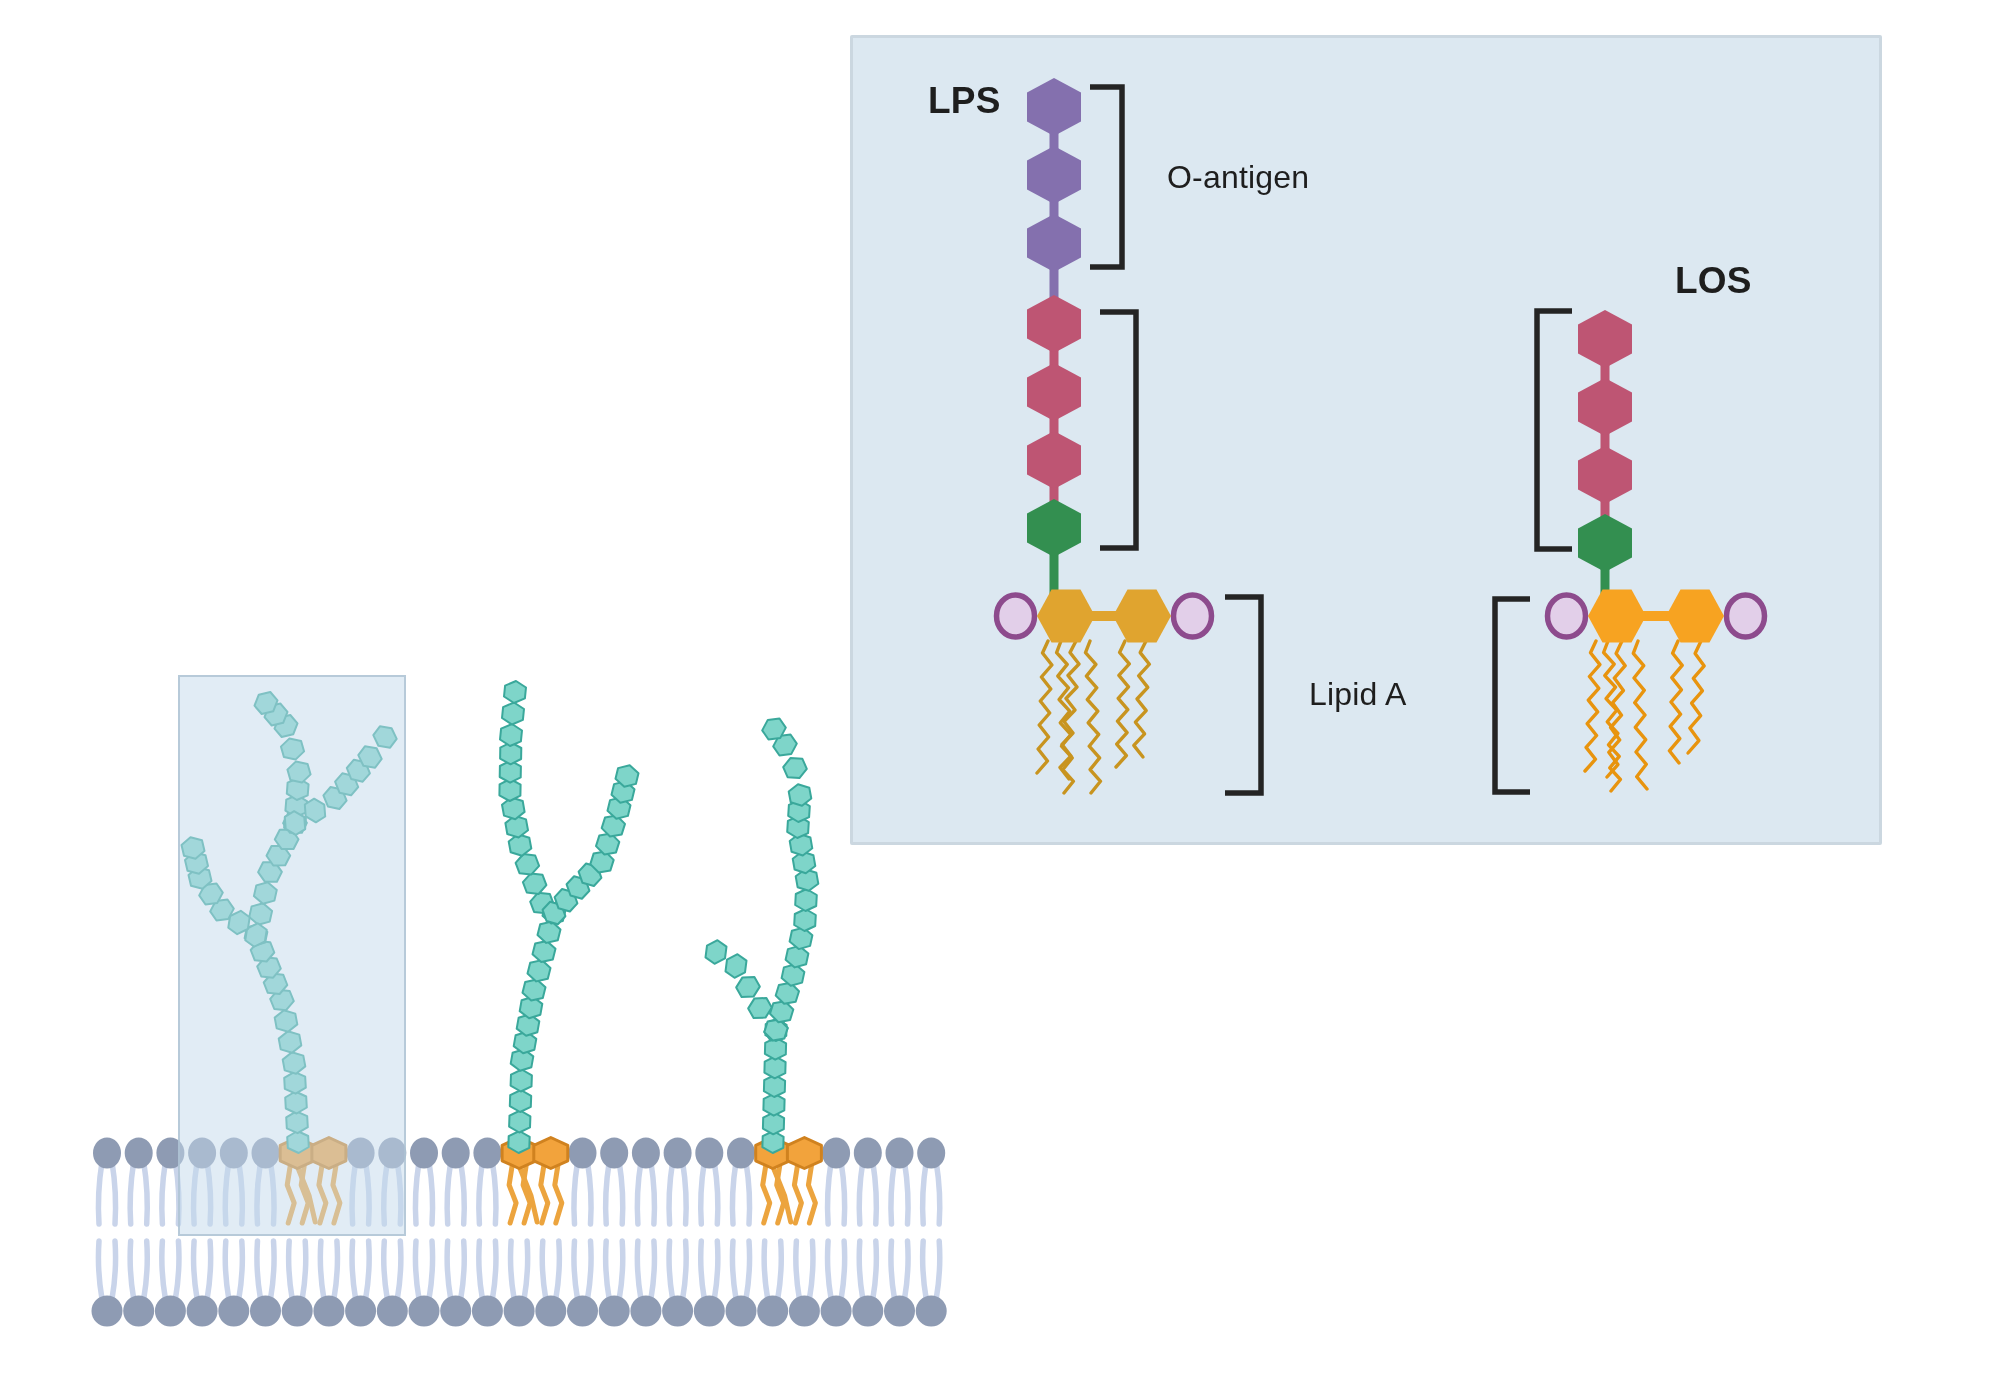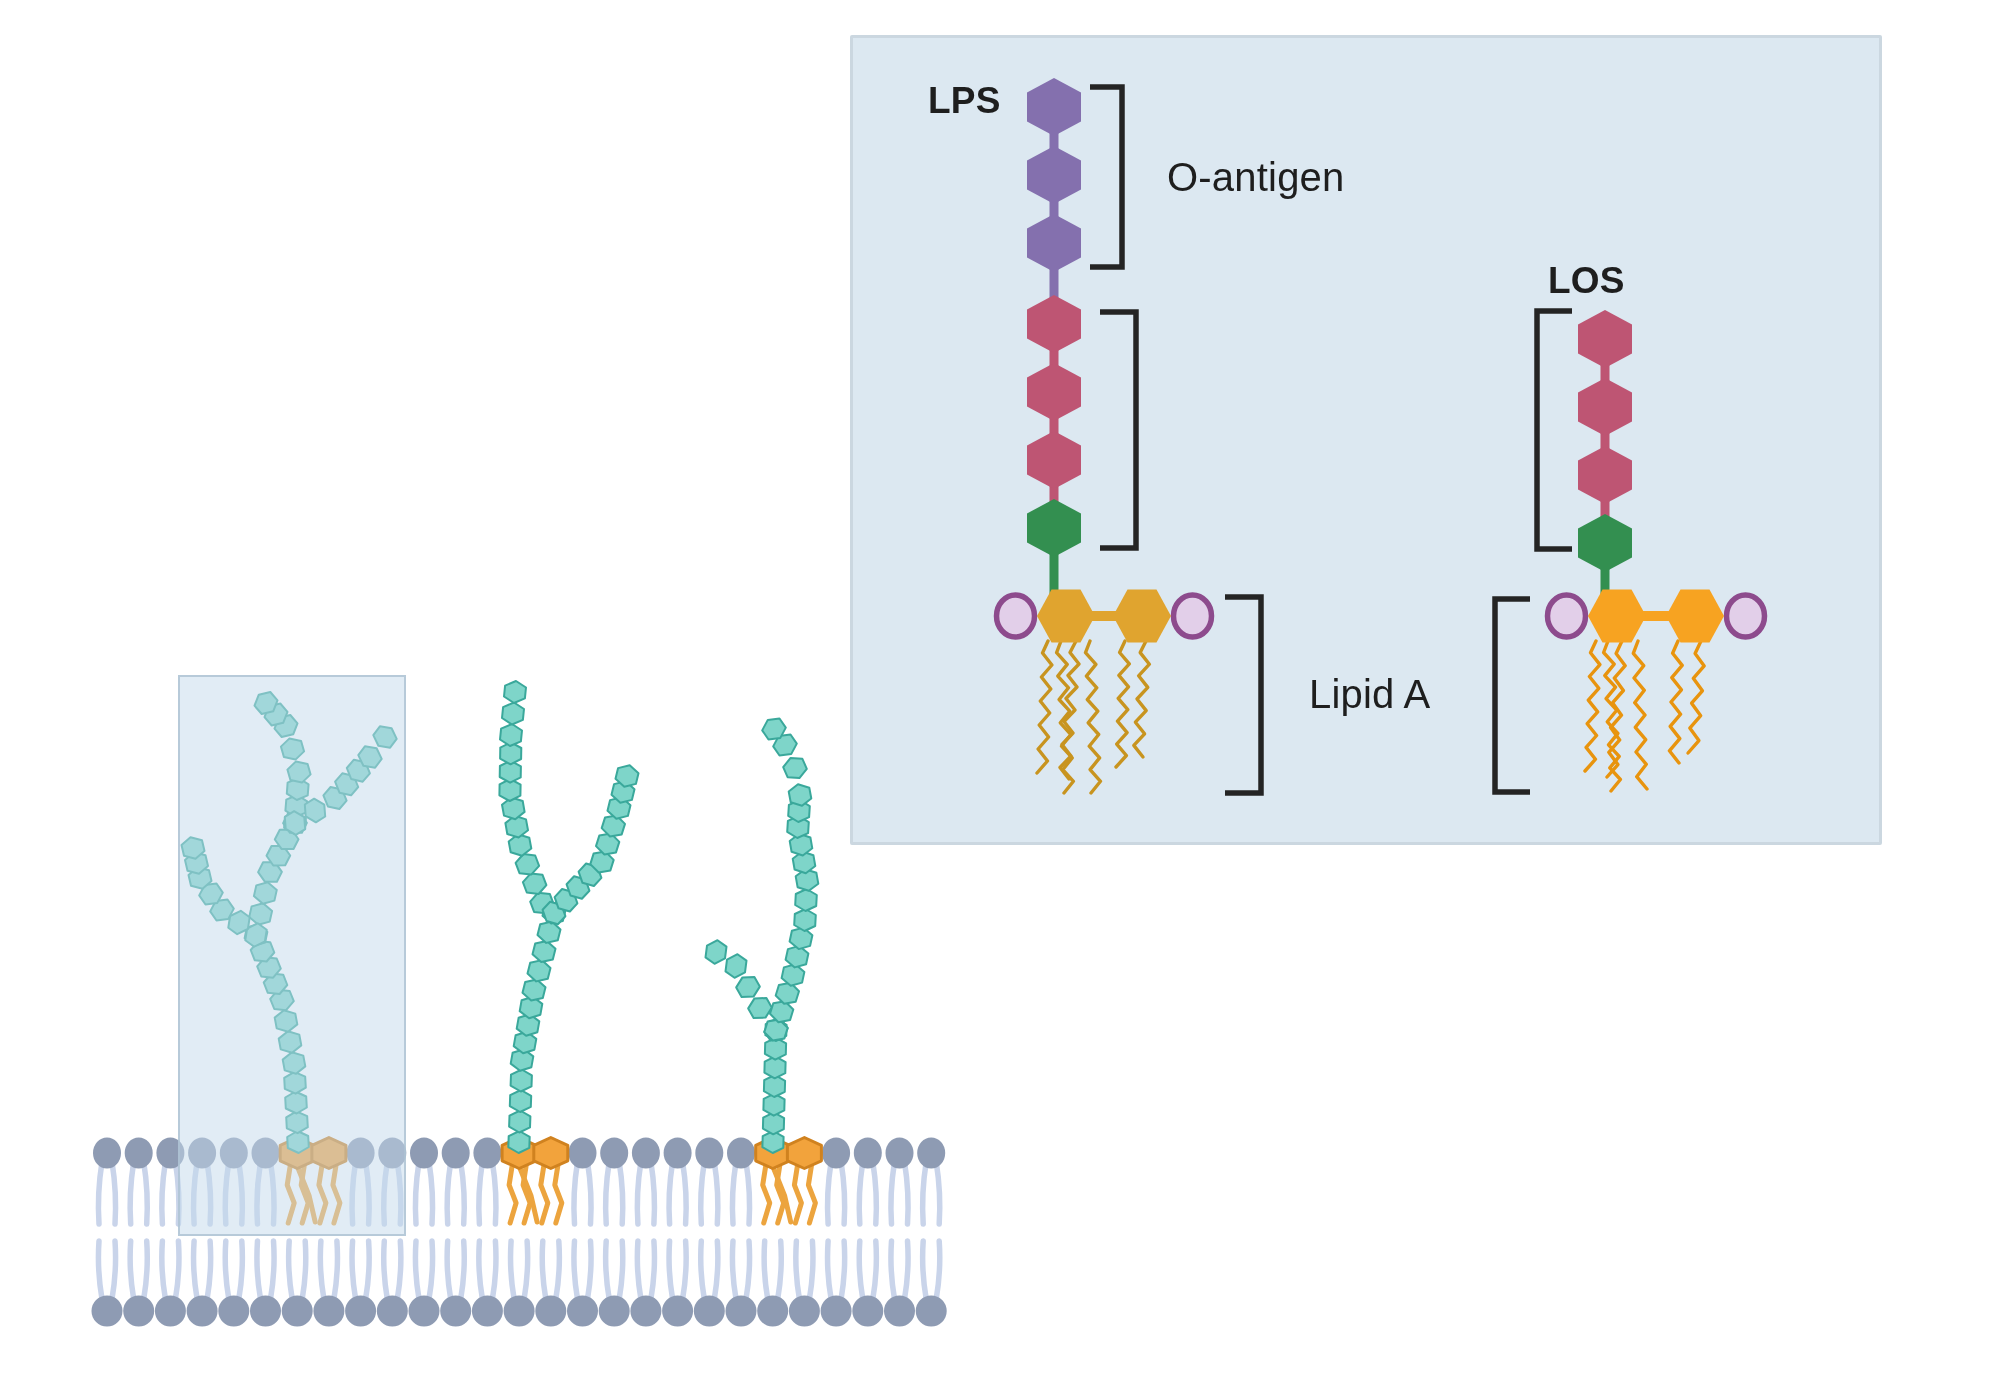--- a/index.html
+++ b/index.html
@@ -10,21 +10,21 @@
   #panel{
     position:absolute;left:808px;top:35px;width:1032px;height:810px;
     background:#dce8f1;border:3px solid #cbd7e0;box-sizing:border-box;border-radius:2px;
   }
   #art{position:absolute;left:0;top:0;width:2000px;height:1400px;}
   #highlight{
     position:absolute;left:136px;top:675px;width:228px;height:561px;
     background:rgba(195,218,236,0.5);border:2px solid rgba(173,194,210,0.8);box-sizing:border-box;
   }
   .lbl{
-    position:absolute;transform:translateY(-50%);font-size:40px;white-space:nowrap;
+    position:absolute;transform:translateY(-50%);font-size:32px;white-space:nowrap;
     letter-spacing:0.2px;color:#1e1e1e;
   }
   .lbl.bold{font-weight:bold;font-size:37px;}
   .mem-label{
     position:absolute;left:877px;top:1192px;width:400px;text-align:center;
     font-size:44px;line-height:1.06;color:#1e1e1e;
   }
 </style>
 </head>
 <body>
@@ -363,17 +363,17 @@
       <path d="M 1048.0 87 H 1080 V 267 H 1048.0" fill="none" stroke="#242424" stroke-width="5.5"></path>
       <path d="M 1058.0 312 H 1094 V 548 H 1058.0" fill="none" stroke="#242424" stroke-width="5.5"></path>
       <path d="M 1183.0 597 H 1219 V 793 H 1183.0" fill="none" stroke="#242424" stroke-width="5.5"></path>
       <path d="M 1530.0 311 H 1495 V 549 H 1530.0" fill="none" stroke="#242424" stroke-width="5.5"></path>
       <path d="M 1488.0 599 H 1453 V 792 H 1488.0" fill="none" stroke="#242424" stroke-width="5.5"></path>
     </svg>
 
   <div id="highlight"></div>
 
   <div class="lbl bold" style="left:886px;top:101px">LPS</div>
-  <div class="lbl bold" style="left:1506px;top:281px">LOS</div>
+  <div class="lbl bold" style="left:1633px;top:281px">LOS</div>
   <div class="lbl" style="left:1125px;top:177px">O-antigen</div>
   <div class="lbl" style="left:1267px;top:694px">Lipid A</div>
 
 </div>
 
 </body></html>

